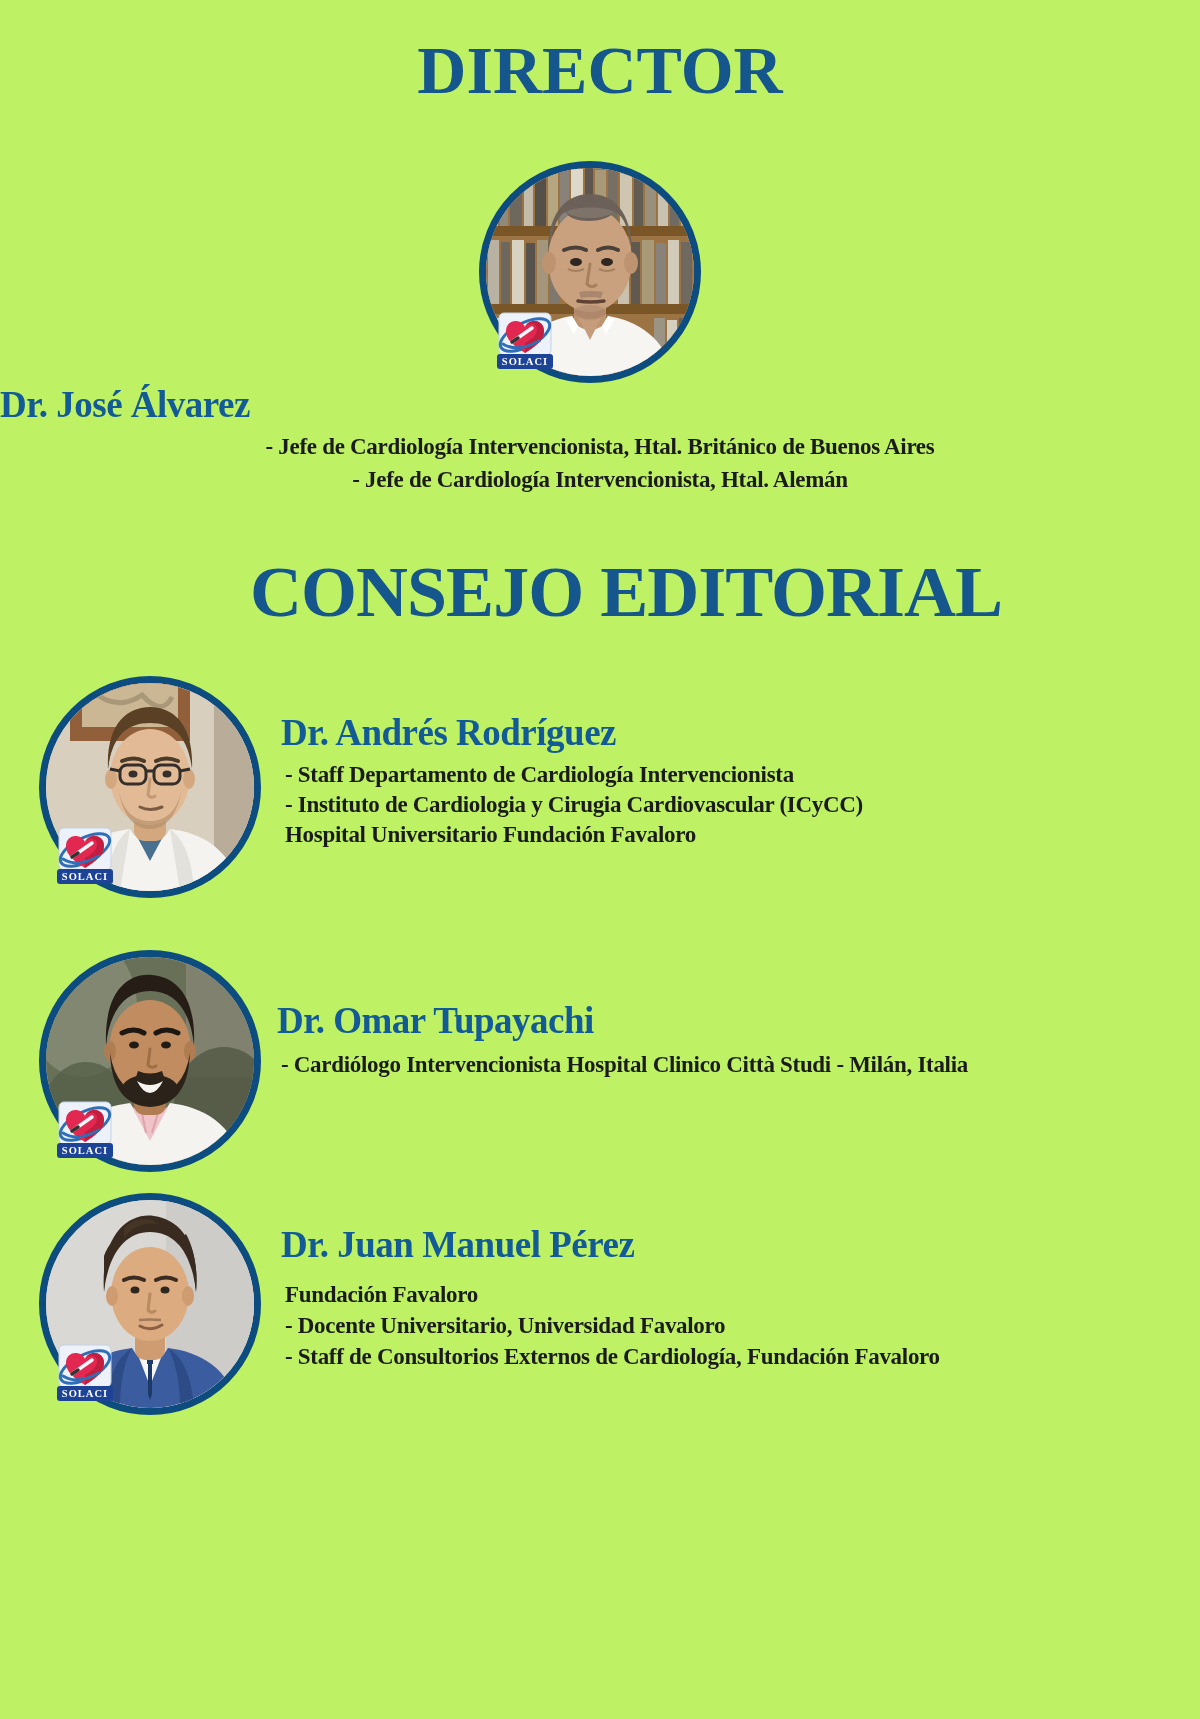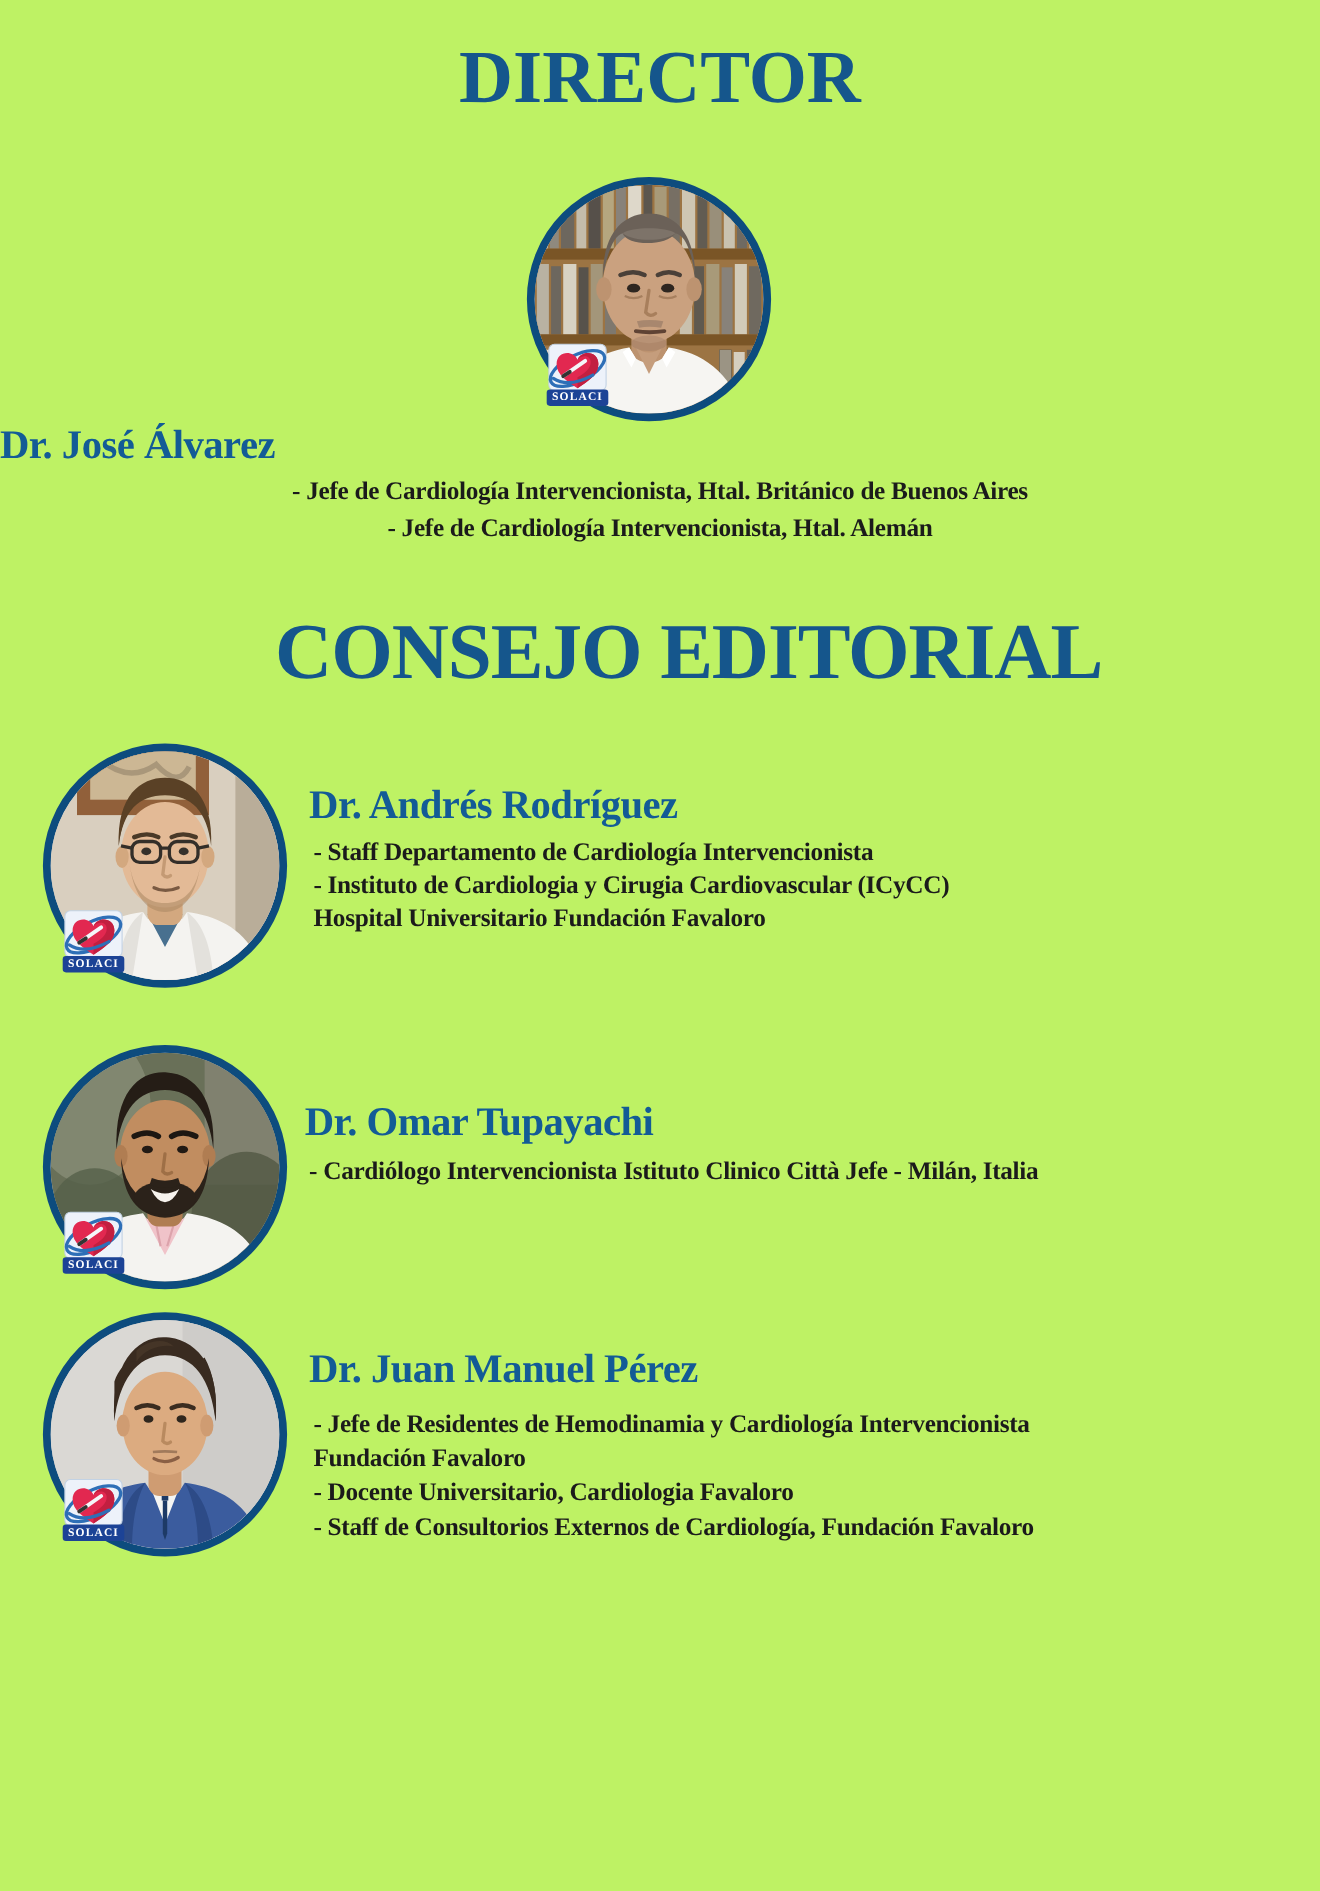--- a/index.html
+++ b/index.html
@@ -259,21 +259,21 @@
         <line x1="13" y1="29" x2="33" y2="15" stroke="#f4f6f9" stroke-width="3.5" stroke-linecap="round"></line>
         <line x1="13" y1="29" x2="19" y2="25" stroke="#333333" stroke-width="3.5" stroke-linecap="round"></line>
         <path d="M4 31 Q18 40 40 28" fill="none" stroke="#2e6fb7" stroke-width="3" stroke-linecap="round"></path>
       </svg>
       <div class="badge-banner">SOLACI</div>
     </div>
   </div>
 
   <div class="person-name" id="m2-name">Dr. Omar Tupayachi</div>
   <div class="bio member-bio" id="m2-bio">
-    <div>- Cardiólogo Intervencionista Istituto Clinico Città Jefe - Milán, Italia</div>
+    <div>- Cardiólogo Intervencionista Hospital Clinico Città Studi - Milán, Italia</div>
   </div>
 
   <div class="avatar-wrap" id="m3-photo">
     <div class="photo-circle">
       <svg viewBox="0 0 208 208">
         <rect width="208" height="208" fill="#dad8d4"></rect>
         <rect x="120" y="0" width="88" height="208" fill="#cbc9c5" opacity="0.8"></rect>
         <path d="M16 208 C24 168 54 152 86 148 L90 154 Q104 162 118 154 L122 148 C154 152 184 168 192 208 Z" fill="#3b5c9e"></path>
         <path d="M86 148 C78 162 74 184 74 208 L60 208 C62 178 70 158 86 148 Z" fill="#2d4b87"></path>
         <path d="M122 148 C130 162 134 184 134 208 L148 208 C146 178 138 158 122 148 Z" fill="#2d4b87"></path>
@@ -306,19 +306,18 @@
         <line x1="13" y1="29" x2="33" y2="15" stroke="#f4f6f9" stroke-width="3.5" stroke-linecap="round"></line>
         <line x1="13" y1="29" x2="19" y2="25" stroke="#333333" stroke-width="3.5" stroke-linecap="round"></line>
         <path d="M4 31 Q18 40 40 28" fill="none" stroke="#2e6fb7" stroke-width="3" stroke-linecap="round"></path>
       </svg>
       <div class="badge-banner">SOLACI</div>
     </div>
   </div>
 
   <div class="person-name" id="m3-name">Dr. Juan Manuel Pérez</div>
   <div class="bio member-bio" id="m3-bio">
-    <div>- Jefe de Residentes de Hemodinamia y Cardiología Intervencionista</div>
     <div>Fundación Favaloro</div>
-    <div>- Docente Universitario, Cardiologia Favaloro</div>
+    <div>- Docente Universitario, Universidad Favaloro</div>
     <div>- Staff de Consultorios Externos de Cardiología, Fundación Favaloro</div>
   </div>
 
 </div>
 
 </body></html>

